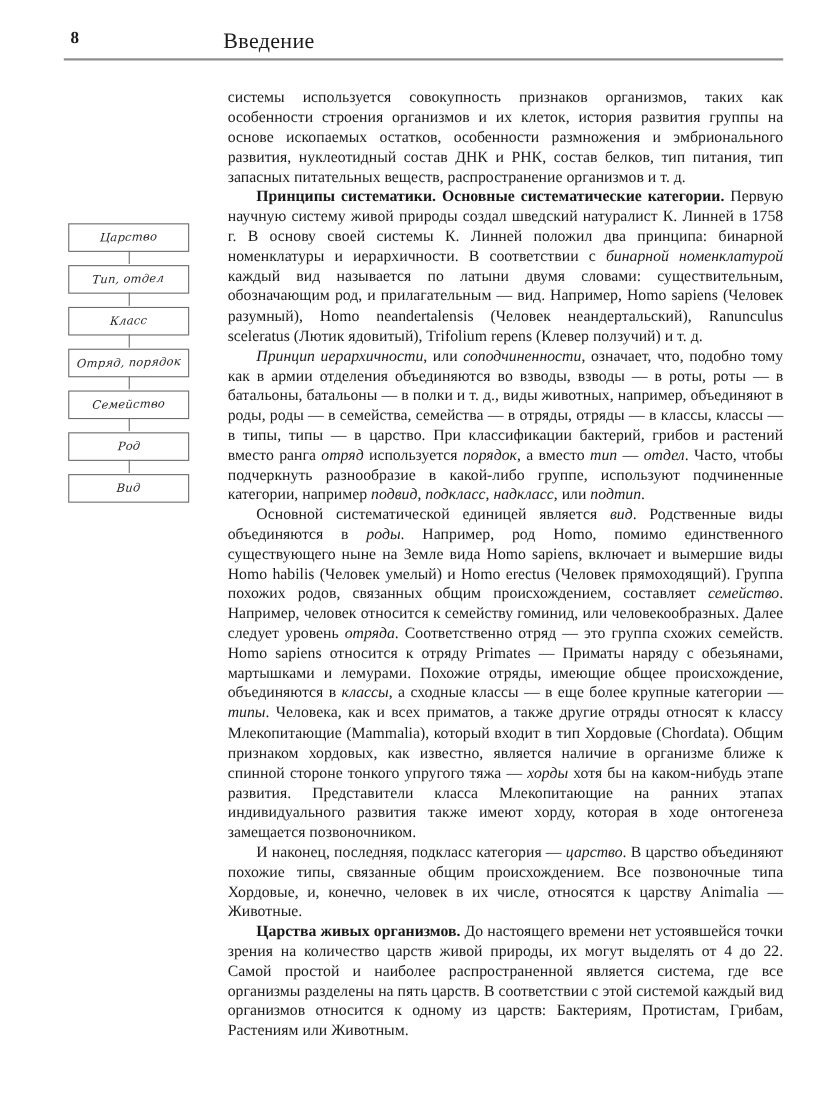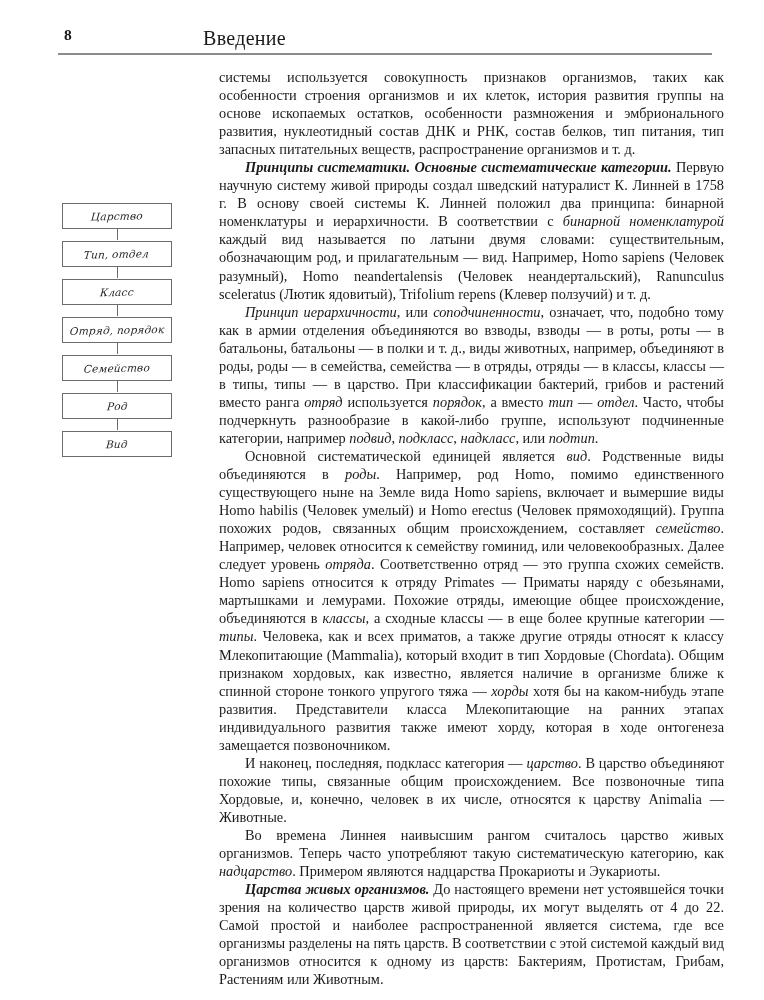--- a/index.html
+++ b/index.html
@@ -84,35 +84,34 @@
     width: 0;
     height: 12px;
     border-left: 1px solid #6b6b6b;
   }
   .tax-node:last-child .tax-connector { display: none; }
 
   
   #text-column {
     position: absolute;
     left: 207px;
-    top: 68px;
+    top: 80px;
     width: 505px;
     font-size: 14.35px;
     line-height: 18.05px;
     text-align: justify;
     text-justify: inter-word;
     hyphens: manual;
-    margin-left: 12px;
   }
   #text-column p {
     margin: 0;
     text-indent: 26px;
   }
   #text-column p.noindent { text-indent: 0; }
-  .b { font-weight: bold; font-style: italic; }
+  .b { font-weight: bold; }
   .i { font-style: italic; }
 </style>
 </head>
 <body>
 
 <div id="page-header">
   <span id="page-number">8</span>
   <span id="header-title">Введение</span>
 </div>
 <div id="header-rule"></div>
@@ -146,15 +145,14 @@
       <span class="tax-label">Вид</span>
     </div>
   </div>
 
 <div id="text-column">
     <p class="noindent"><span>системы используется совокупность признаков организмов, таких как особенности строения организмов и их клеток, история развития группы на основе ископаемых остатков, особенности размножения и эмбрионального развития, нуклеотидный состав ДНК и РНК, состав белков, тип питания, тип запасных питательных веществ, распространение организмов и т. д.</span></p>
     <p><span class="b">Принципы систематики. Основные систематические категории.</span><span> Первую научную систему живой природы создал шведский натуралист К. Линней в 1758 г. В основу своей системы К. Линней положил два принципа: бинарной номенклатуры и иерархичности. В соответствии с </span><span class="i">бинарной номенклатурой</span><span> каждый вид называется по латыни двумя словами: существительным, обозначающим род, и прилагательным — вид. Например, Homo sapiens (Человек разумный), Homo neandertalensis (Человек неандертальский), Ranunculus sceleratus (Лютик ядовитый), Trifolium repens (Клевер ползучий) и т. д.</span></p>
     <p><span class="i">Принцип иерархичности</span><span>, или </span><span class="i">соподчиненности</span><span>, означает, что, подобно тому как в армии отделения объединяются во взводы, взводы — в роты, роты — в батальоны, батальоны — в полки и т. д., виды животных, например, объединяют в роды, роды — в семейства, семейства — в отряды, отряды — в классы, классы — в типы, типы — в царство. При классификации бактерий, грибов и растений вместо ранга </span><span class="i">отряд</span><span> используется </span><span class="i">порядок</span><span>, а вместо </span><span class="i">тип</span><span> — </span><span class="i">отдел</span><span>. Часто, чтобы подчеркнуть разнообразие в какой-либо группе, используют подчиненные категории, например </span><span class="i">подвид</span><span>, </span><span class="i">подкласс</span><span>, </span><span class="i">надкласс</span><span>, или </span><span class="i">подтип</span><span>.</span></p>
     <p><span>Основной систематической единицей является </span><span class="i">вид</span><span>. Родственные виды объединяются в </span><span class="i">роды</span><span>. Например, род Homo, помимо единственного существующего ныне на Земле вида Homo sapiens, включает и вымершие виды Homo habilis (Человек умелый) и Homo erectus (Человек прямоходящий). Группа похожих родов, связанных общим происхождением, составляет </span><span class="i">семейство</span><span>. Например, человек относится к семейству гоминид, или человекообразных. Далее следует уровень </span><span class="i">отряда</span><span>. Соответственно отряд — это группа схожих семейств. Homo sapiens относится к отряду Primates — Приматы наряду с обезьянами, мартышками и лемурами. Похожие отряды, имеющие общее происхождение, объединяются в </span><span class="i">классы</span><span>, а сходные классы — в еще более крупные категории — </span><span class="i">типы</span><span>. Человека, как и всех приматов, а также другие отряды относят к классу Млекопитающие (Mammalia), который входит в тип Хордовые (Chordata). Общим признаком хордовых, как известно, является наличие в организме ближе к спинной стороне тонкого упругого тяжа — </span><span class="i">хорды</span><span> хотя бы на каком-нибудь этапе развития. Представители класса Млекопитающие на ранних этапах индивидуального развития также имеют хорду, которая в ходе онтогенеза замещается позвоночником.</span></p>
     <p><span>И наконец, последняя, подкласс категория — </span><span class="i">царство</span><span>. В царство объединяют похожие типы, связанные общим происхождением. Все позвоночные типа Хордовые, и, конечно, человек в их числе, относятся к царству Animalia — Животные.</span></p>
-    <p><span>Во времена Линнея наивысшим рангом считалось царство живых организмов. Теперь часто употребляют такую систематическую категорию, как </span><span class="i">надцарство</span><span>. Примером являются надцарства Прокариоты и Эукариоты.</span></p>
     <p><span class="b">Царства живых организмов.</span><span> До настоящего времени нет устоявшейся точки зрения на количество царств живой природы, их могут выделять от 4 до 22. Самой простой и наиболее распространенной является система, где все организмы разделены на пять царств. В соответствии с этой системой каждый вид организмов относится к одному из царств: Бактериям, Протистам, Грибам, Растениям или Животным.</span></p>
   </div>
 
 </body></html>

